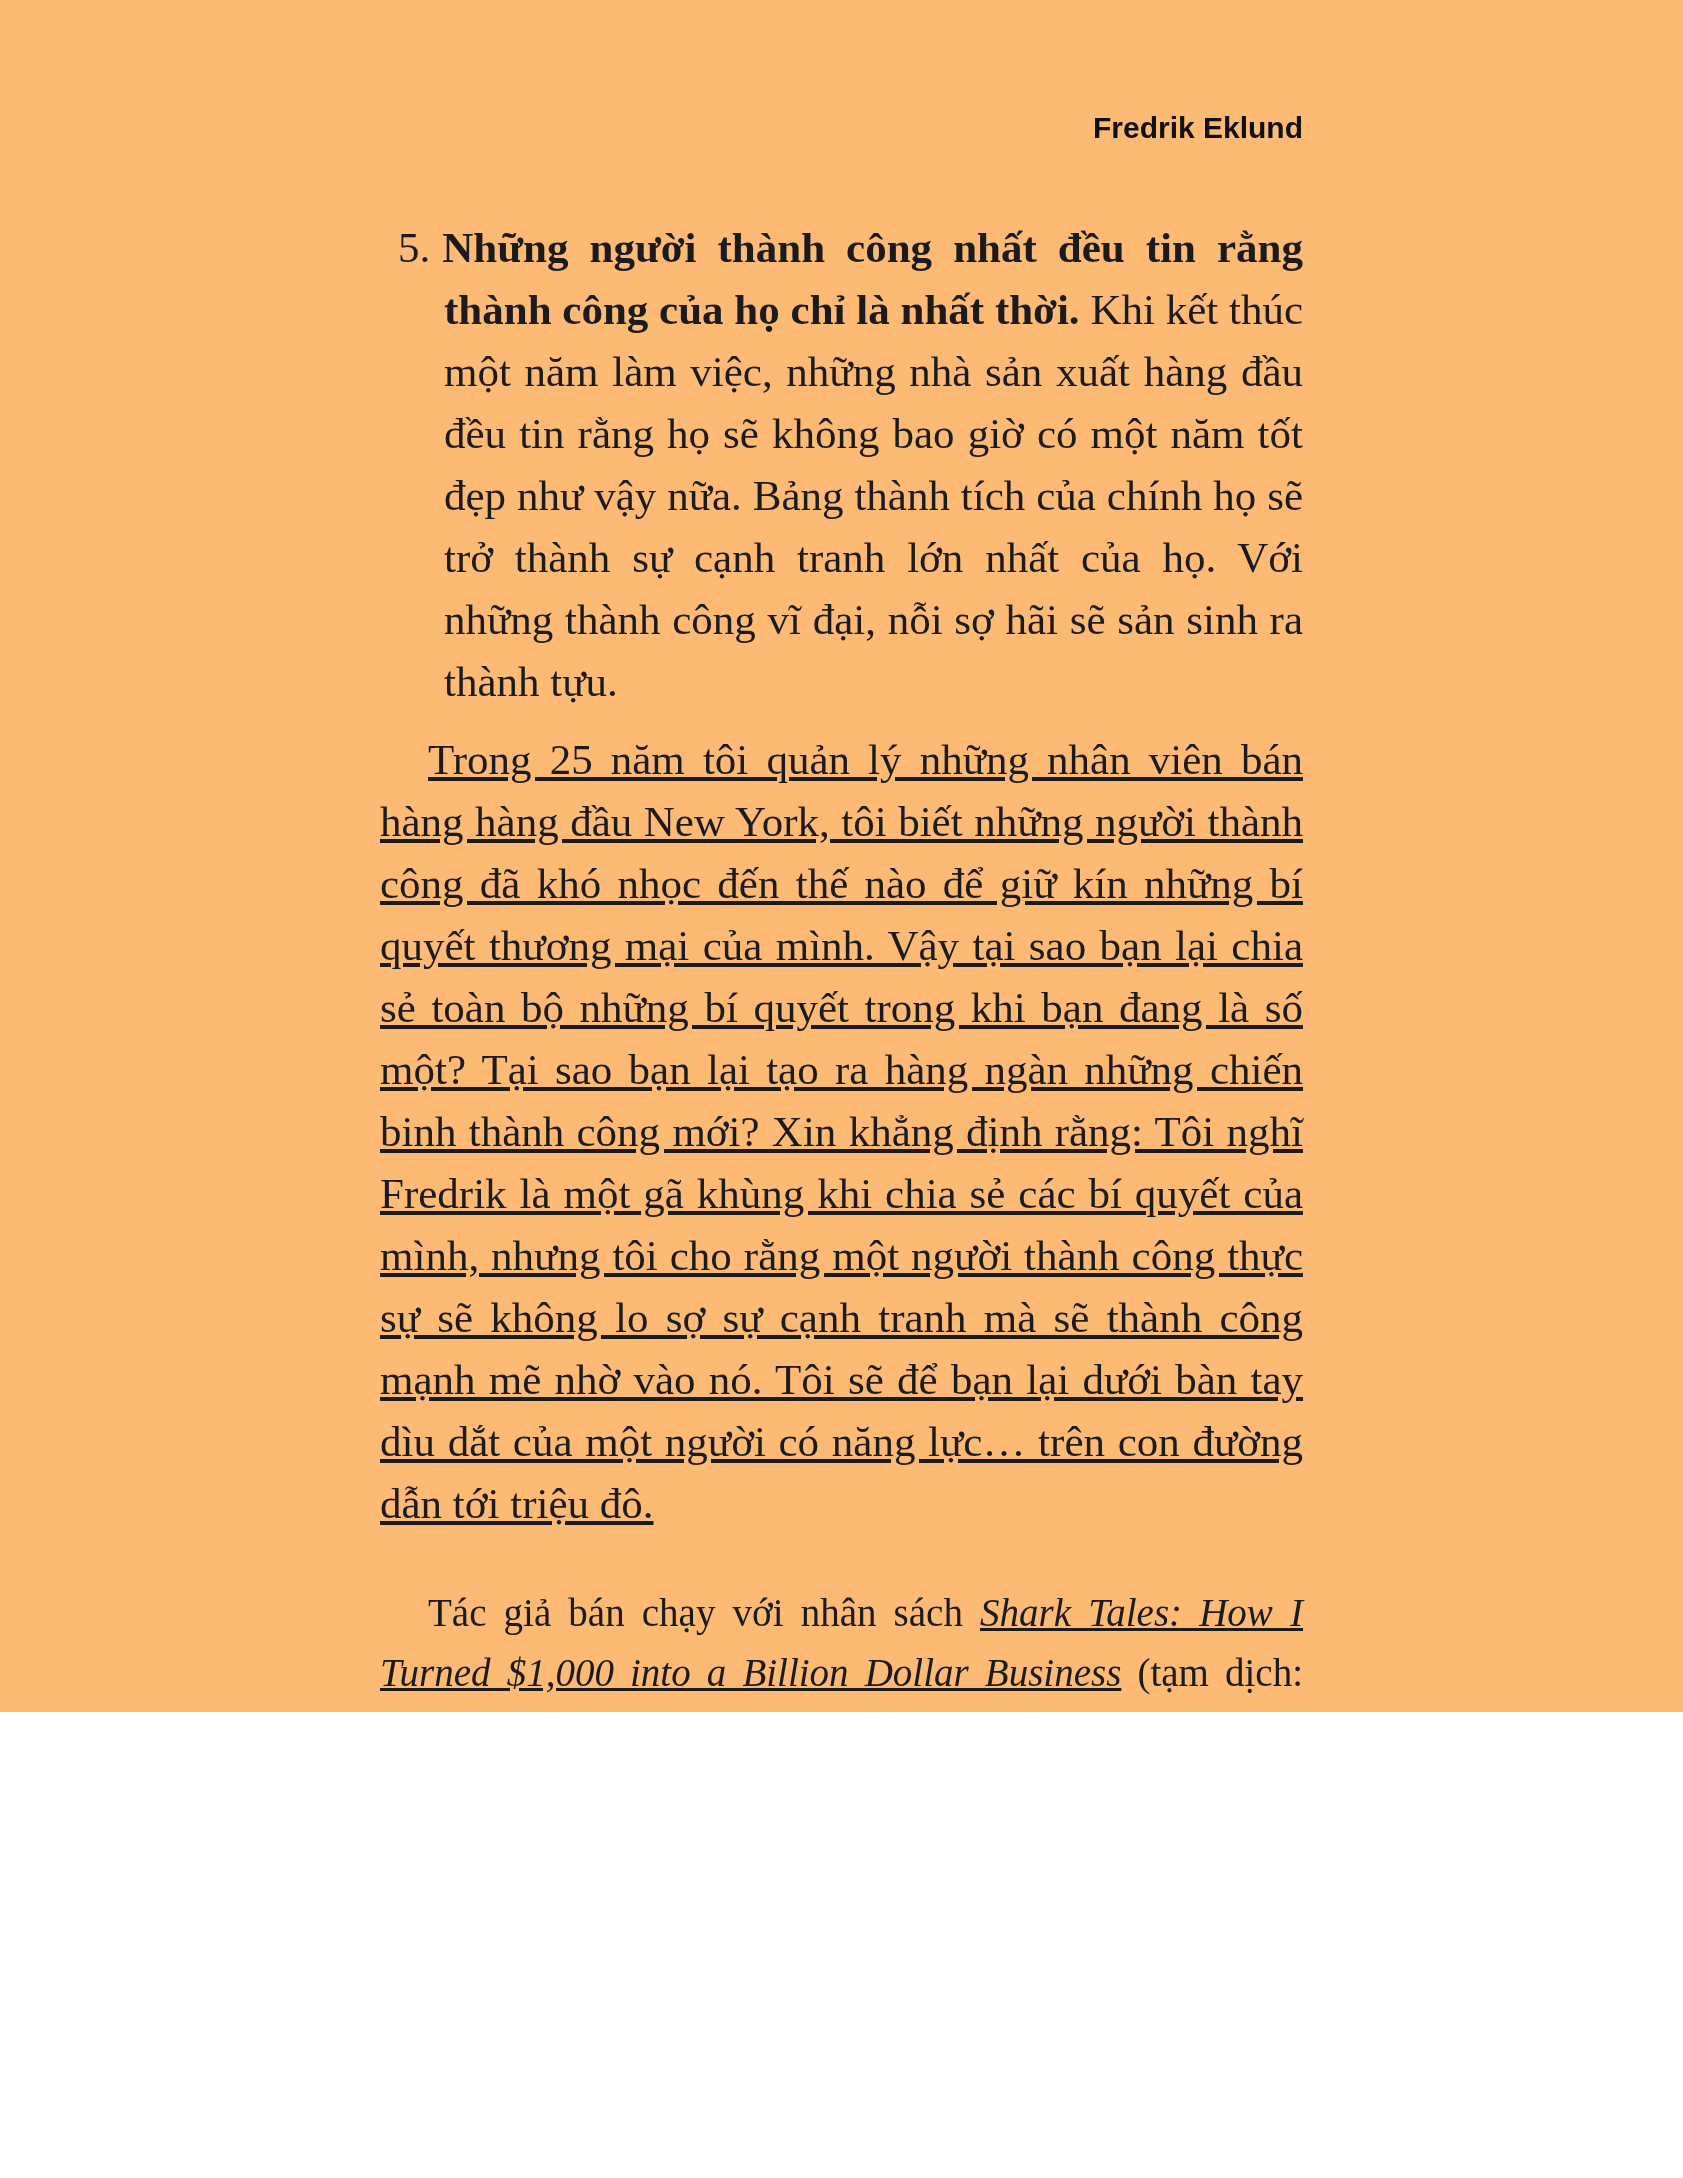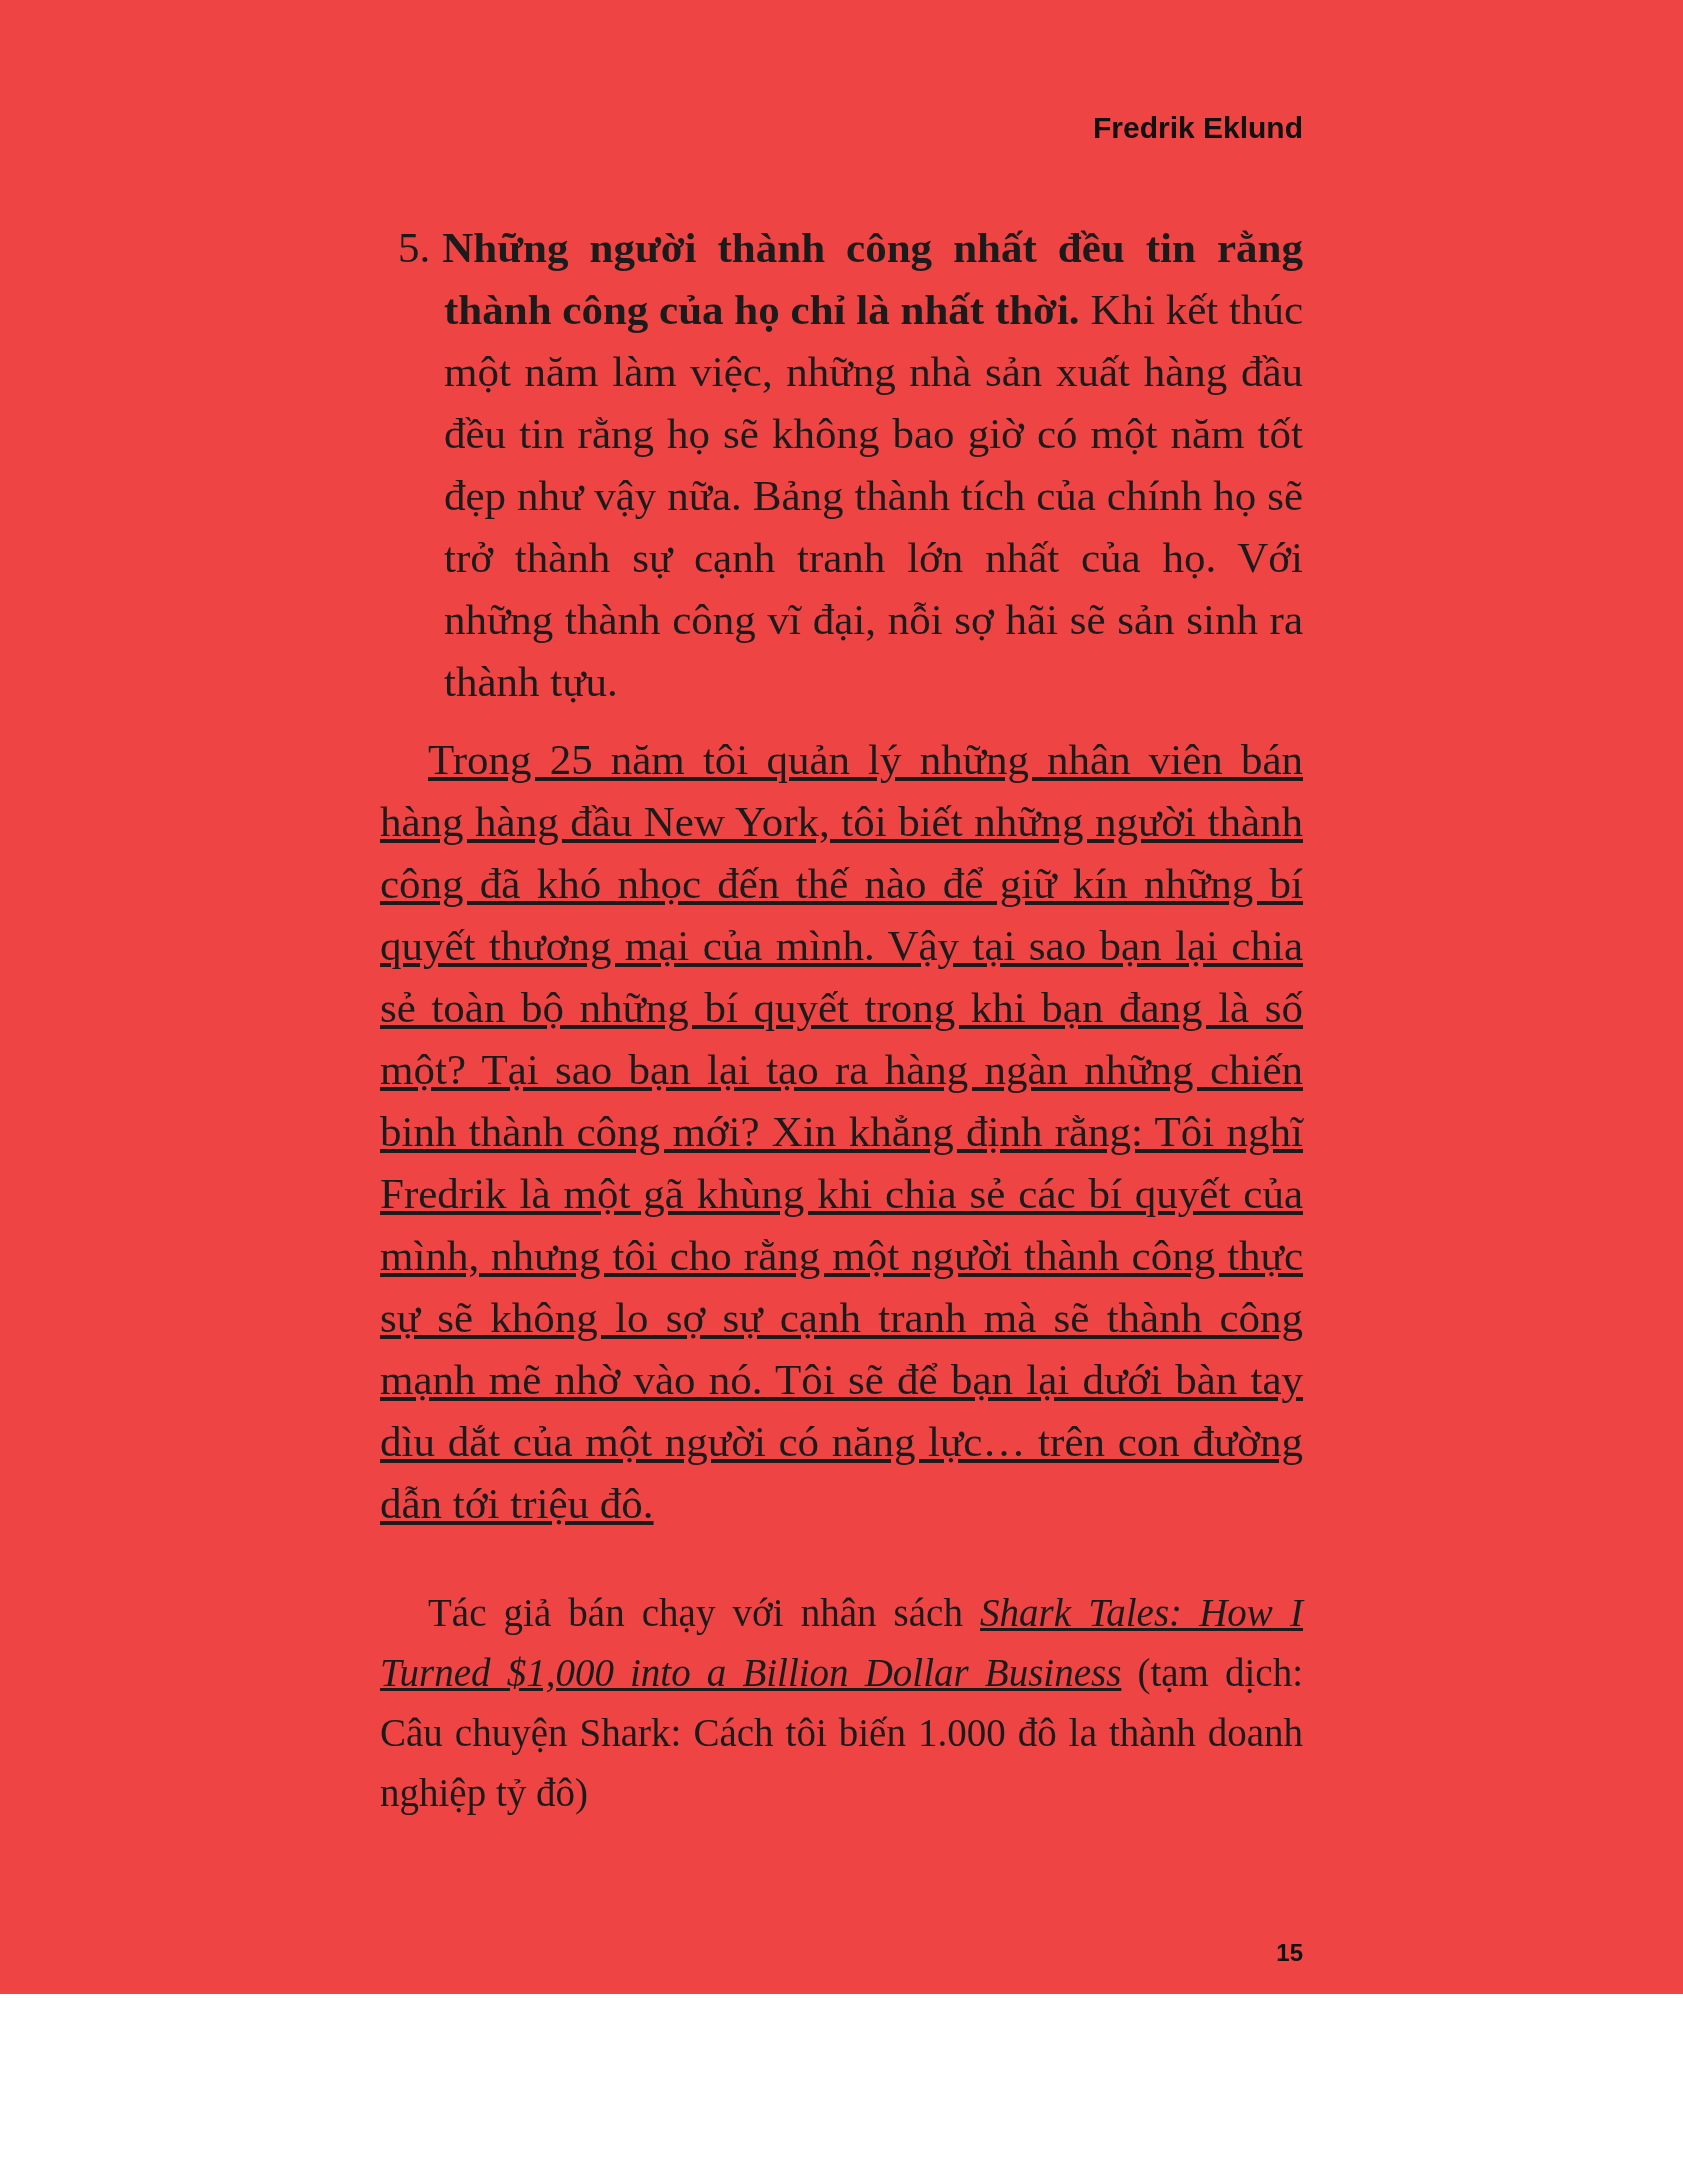--- a/index.html
+++ b/index.html
@@ -3,23 +3,23 @@
 <meta charset="utf-8">
 <style>
   html, body {
     margin: 0;
     padding: 0;
     background: #ffffff;
   }
   .page {
     position: relative;
     width: 1683px;
-    height: 1994px;
+    height: 1712px;
     box-sizing: border-box;
-    background: #ef4444;
+    background: #fdba74;
     color: #1b1b1b;
     padding: 112px 380px 0 380px;
     font-family: "Liberation Serif", "DejaVu Serif", serif;
     overflow: hidden;
   }
   .running-head {
     text-align: right;
     font-family: "Liberation Sans", "DejaVu Sans", sans-serif;
     font-weight: 700;
     font-size: 30px;

